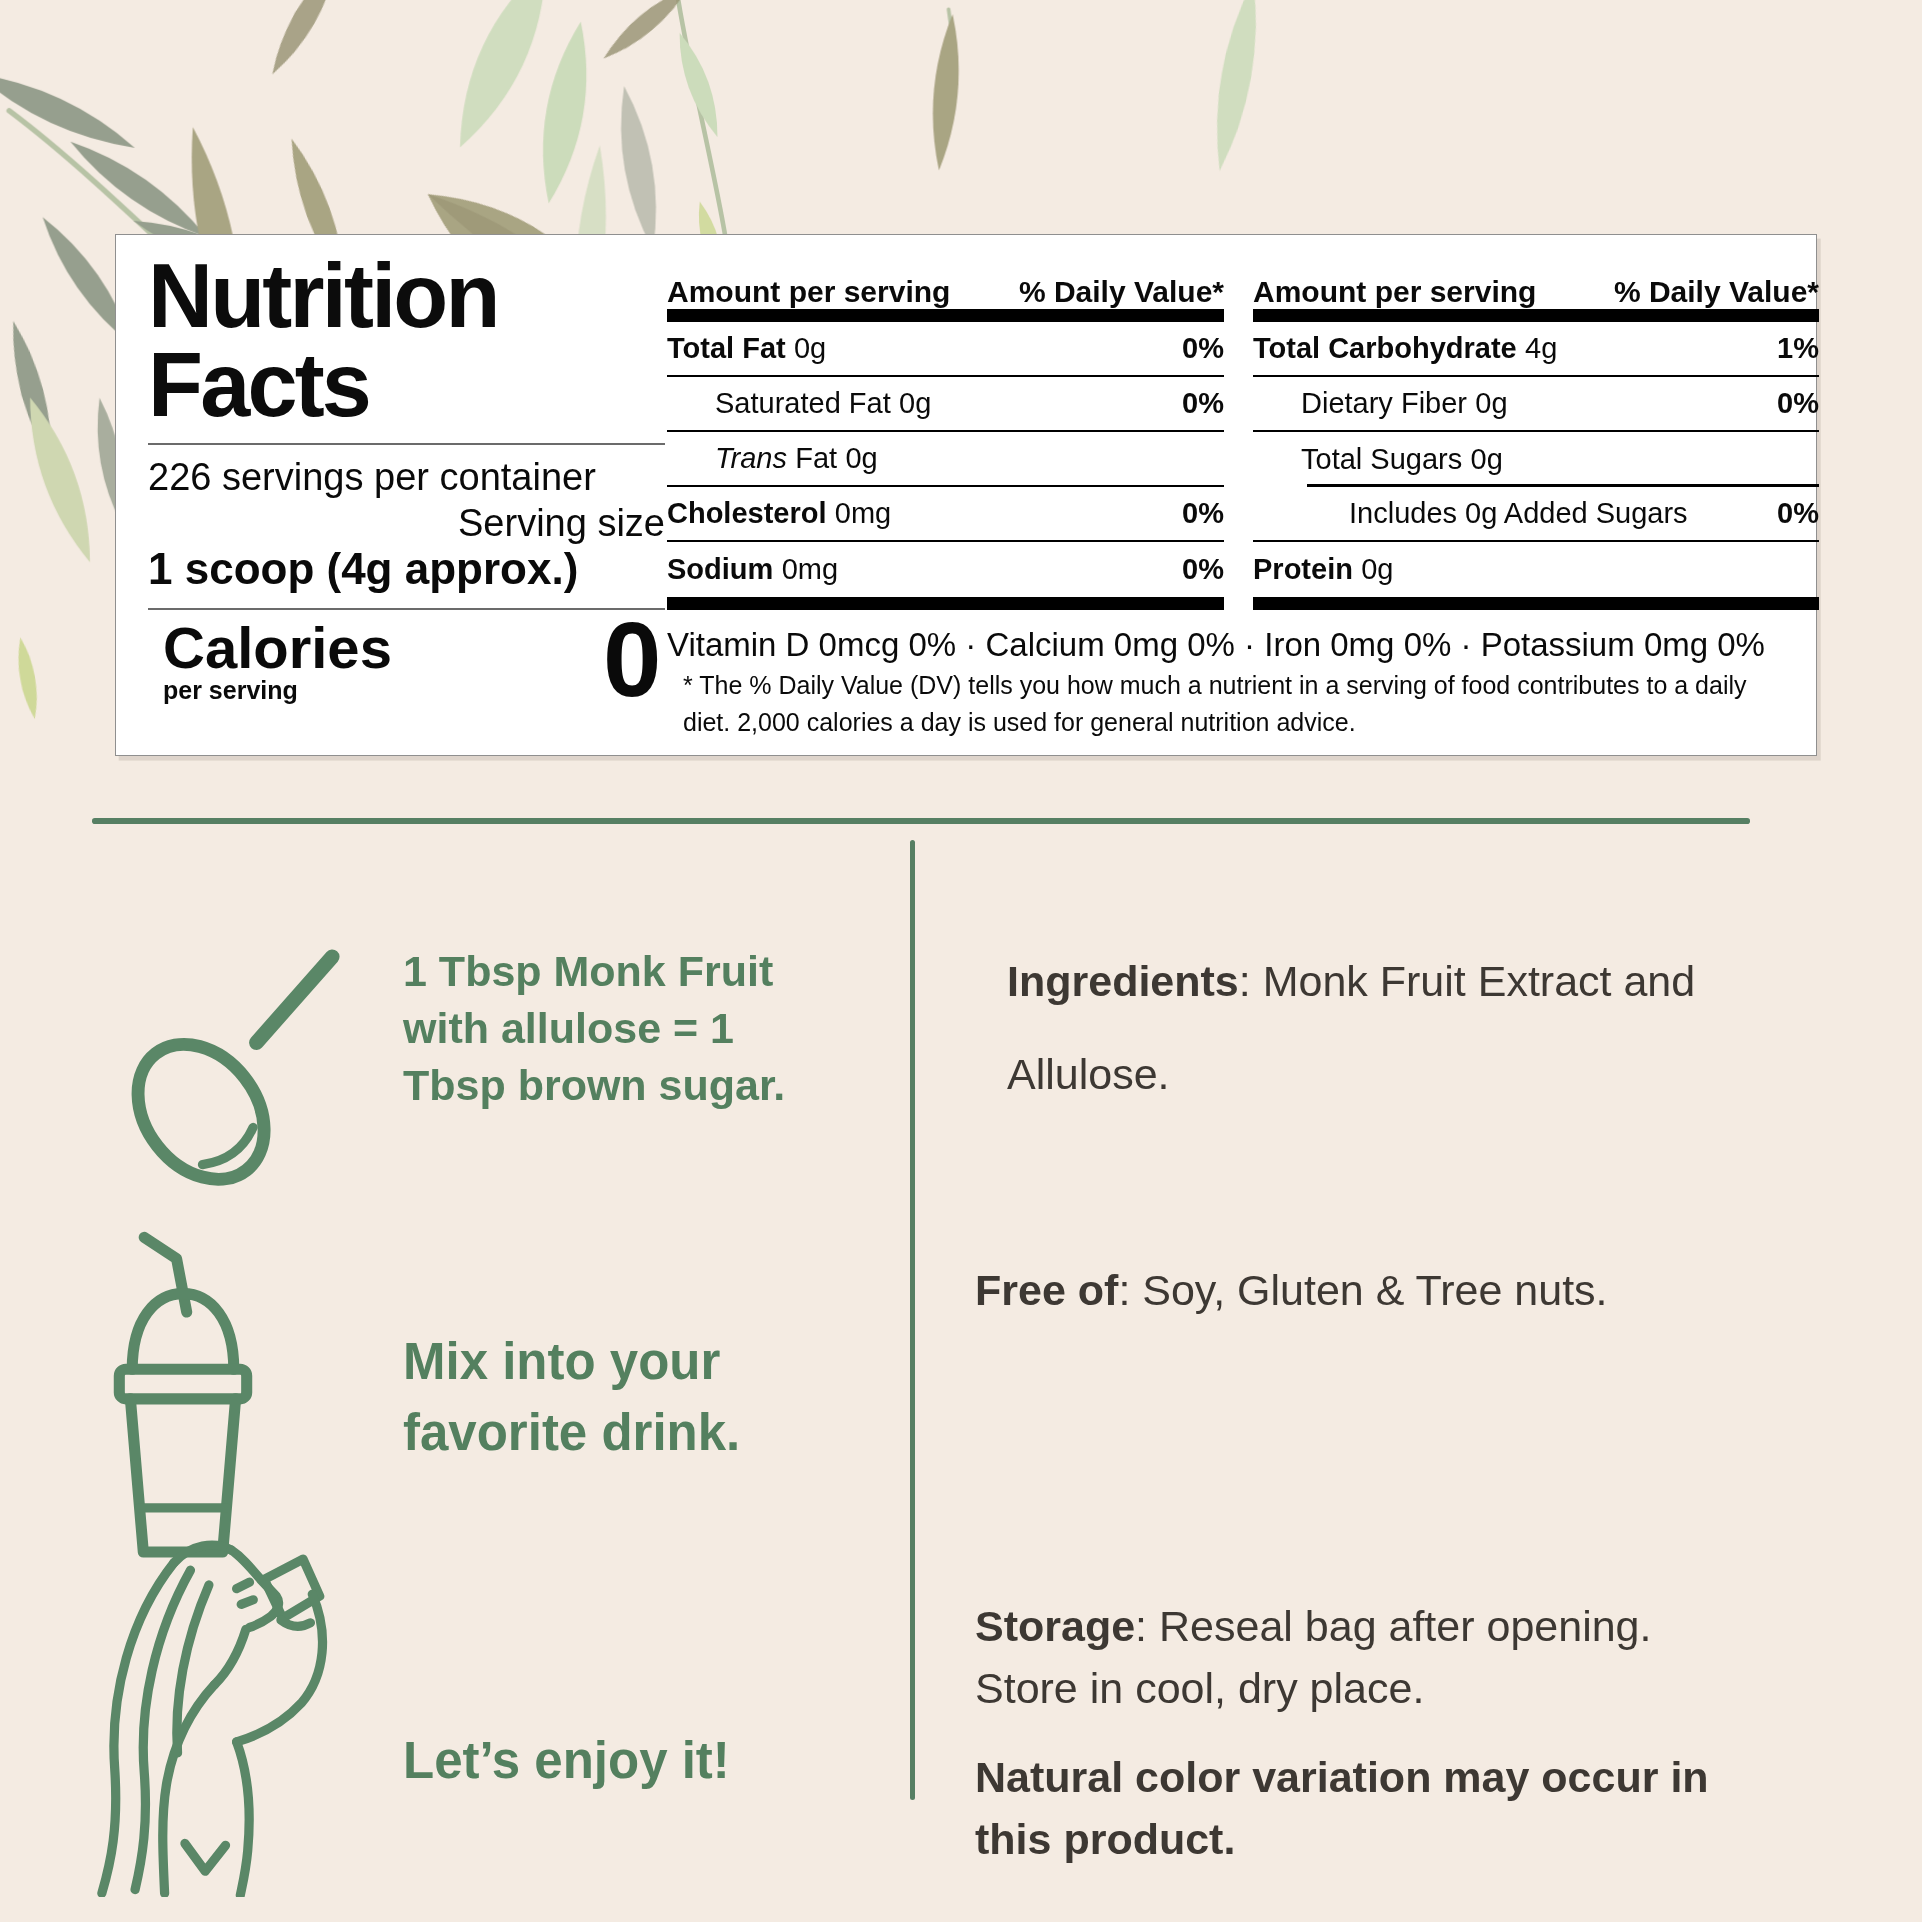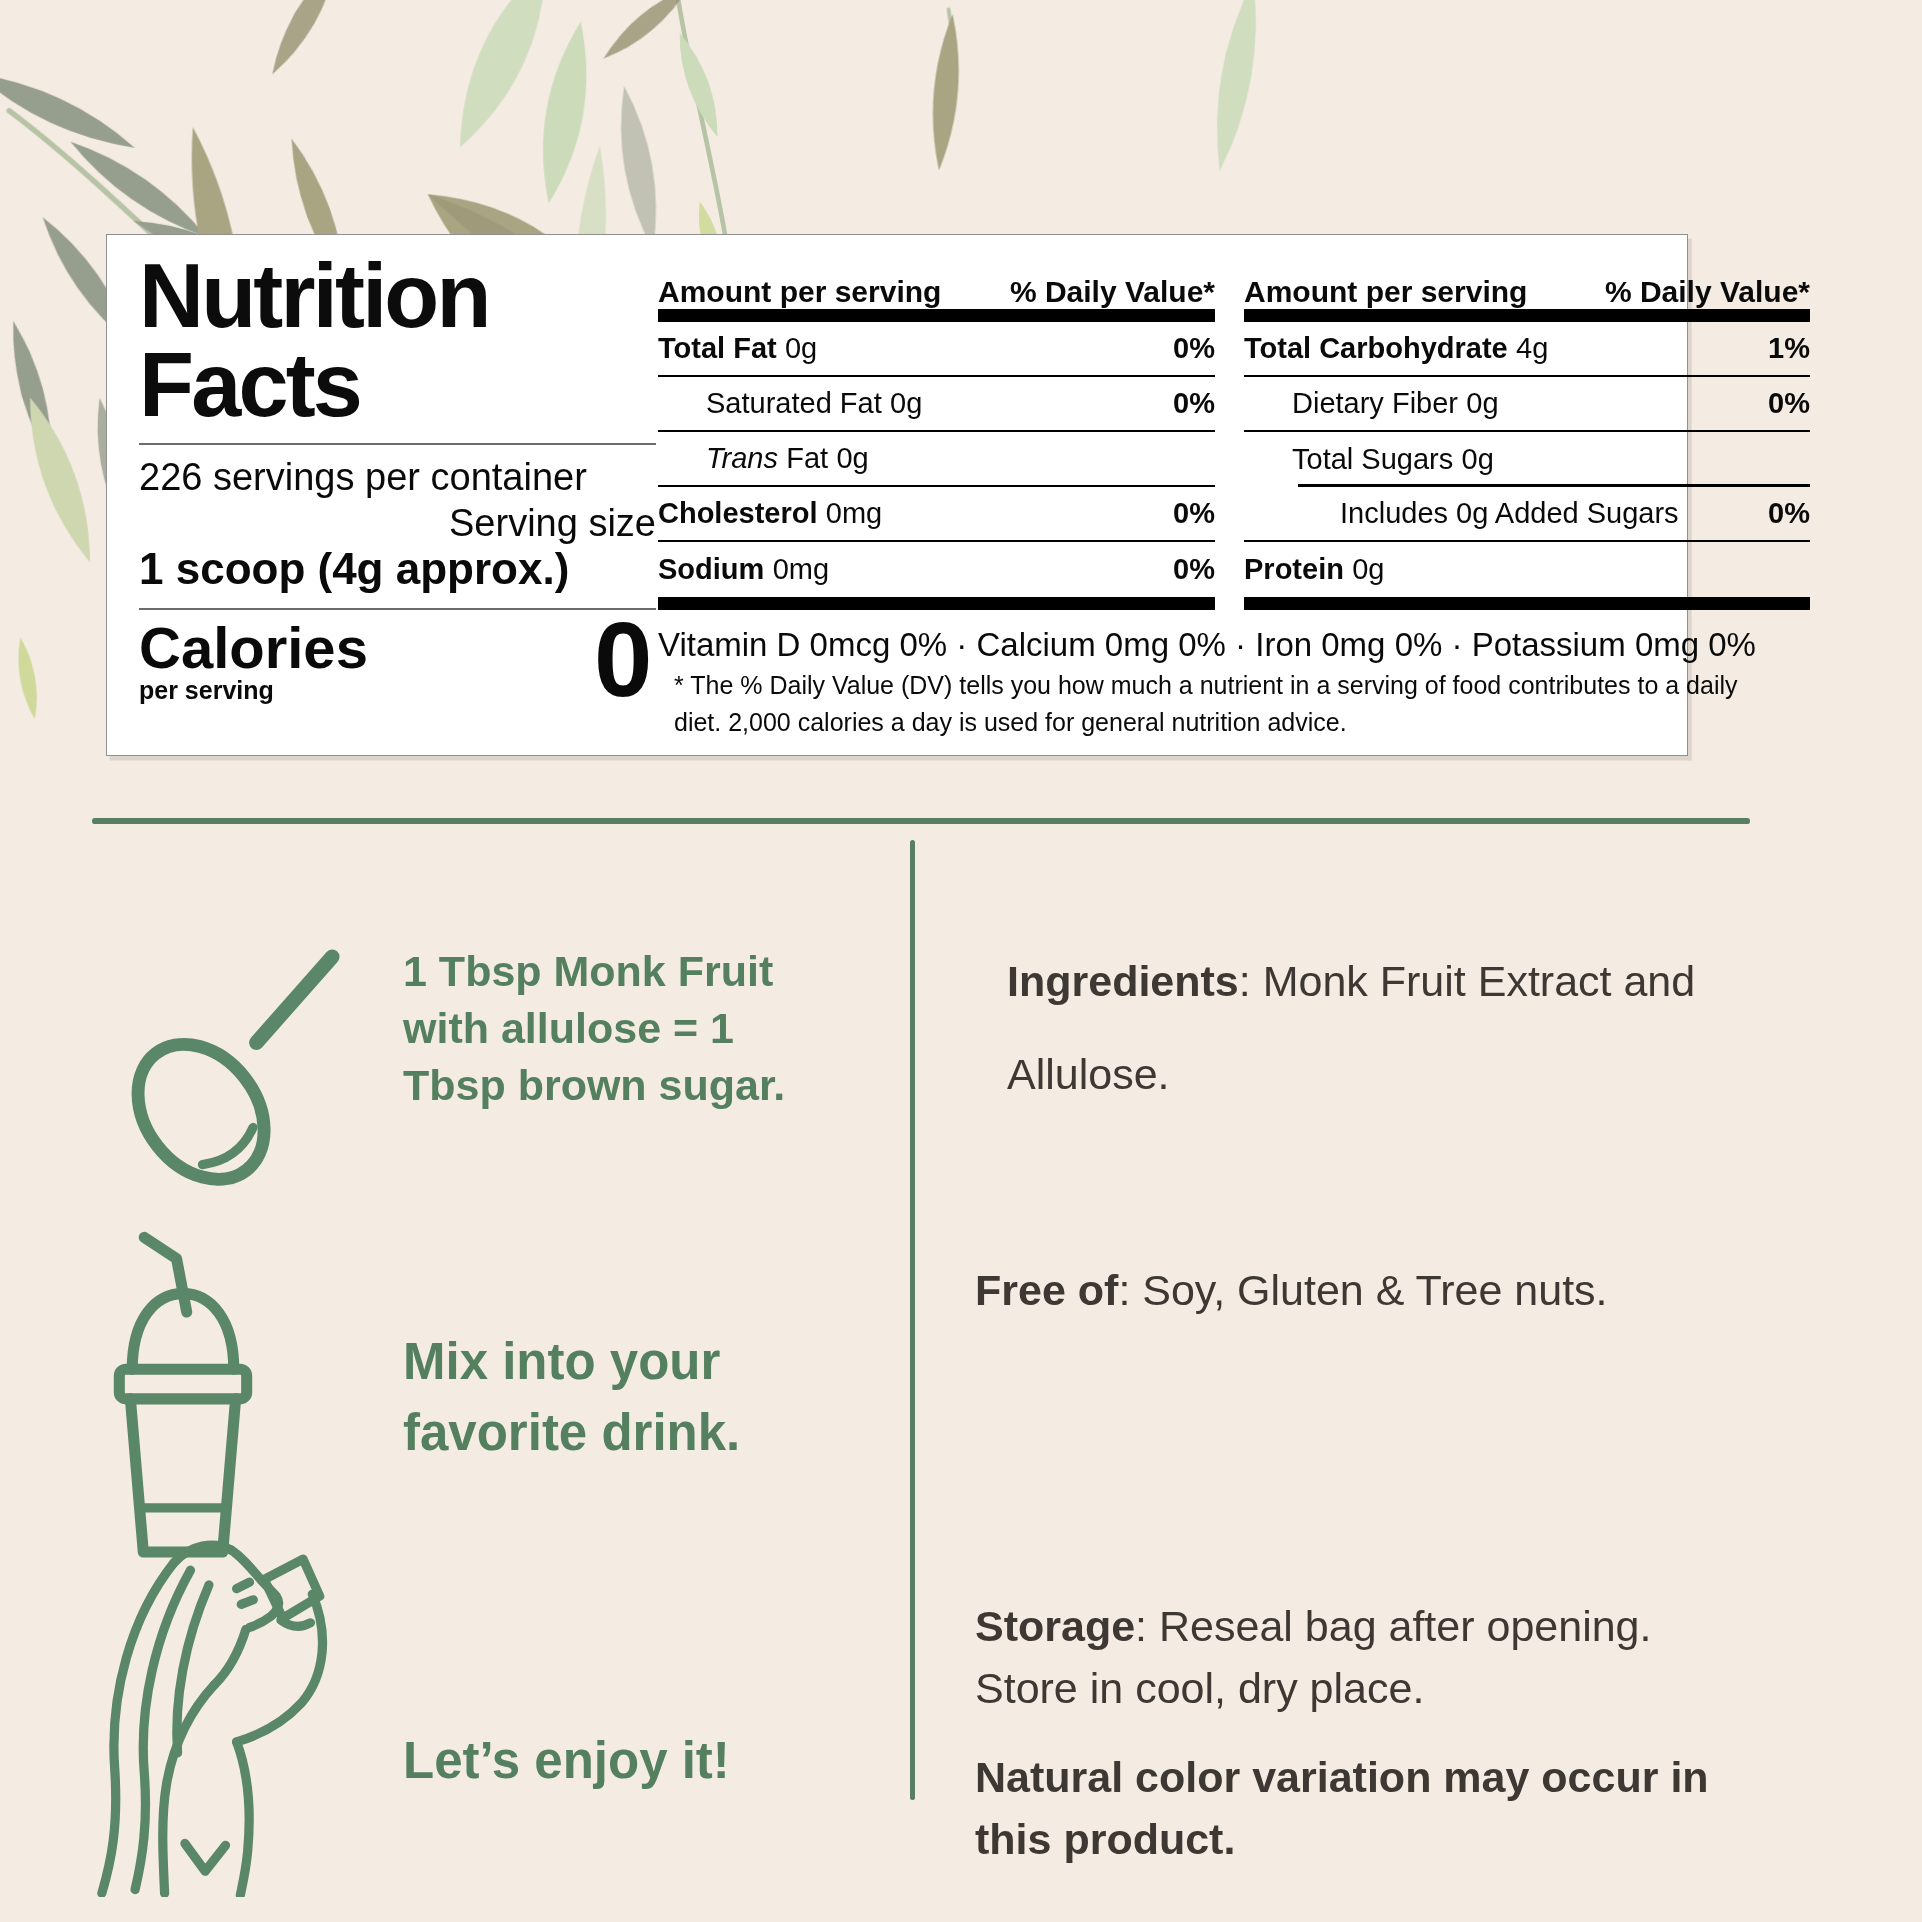--- a/index.html
+++ b/index.html
@@ -9,30 +9,30 @@
   .leaves{position:absolute;left:0;top:0;}
   .leaf-gray{fill:var(--leaf-gray,#8e9886);}
   .leaf-olive{fill:var(--leaf-olive,#a39e7b);}
   .leaf-olive-dark{fill:var(--leaf-olive-dark,#8f8a68);}
   .leaf-pale{fill:var(--leaf-pale,#ccd5ad);}
   .leaf-light{fill:var(--leaf-light,#c9dab8);}
   .leaf-yellow{fill:var(--leaf-yellow,#ccd792);}
   .stem{stroke:var(--leaf-stem,#b2bfa0);fill:none;stroke-linecap:round;}
 
   
-  .panel{position:absolute;left:106px;top:234px;width:1582px;height:522px;background:#fff;
+  .panel{position:absolute;left:115px;top:234px;width:1702px;height:522px;background:#fff;
          border:1.8px solid var(--panel-border,#8f8f8f);box-sizing:border-box;
          box-shadow:3.7px 4.6px 0 rgba(120,110,100,.18);color:var(--label-black,#0a0a0a);}
   .col1{position:absolute;left:32px;top:16.6px;width:517px;}
   .nf-title{font-size:90px;font-weight:700;line-height:.99;letter-spacing:-2.8px;color:#0c0c0c;}
   .rule{height:1.8px;background:#6b6b6b;margin:13px 0 9.2px 0;}
   .servings{font-size:38px;line-height:46px;}
   .ss-label{font-size:38px;font-weight:400;line-height:46px;text-align:right;}
   .ss-value{font-size:44px;font-weight:700;line-height:46px;}
-  .cal-row{display:flex;justify-content:space-between;align-items:flex-start;margin-top:7.4px;}
+  .cal-row{display:flex;justify-content:space-between;align-items:flex-start;margin-top:7.4px;margin-left:15px;}
   .cal-word{font-size:58px;font-weight:700;line-height:57px;}
   .cal-sub{font-size:25px;font-weight:700;line-height:29.5px;}
   .cal-num{font-size:105px;font-weight:700;line-height:.78;margin-right:3.7px;}
 
   .ncol{position:absolute;top:32px;}
   .ncol.c2{left:551px;width:557px;}
   .ncol.c3{left:1137px;width:566px;}
   .nhead{display:flex;justify-content:space-between;align-items:flex-end;height:42px;font-size:30px;font-weight:700;}
   .thickbar{height:13px;background:#000;}
   .nrow{position:relative;height:55px;display:flex;justify-content:space-between;align-items:center;

